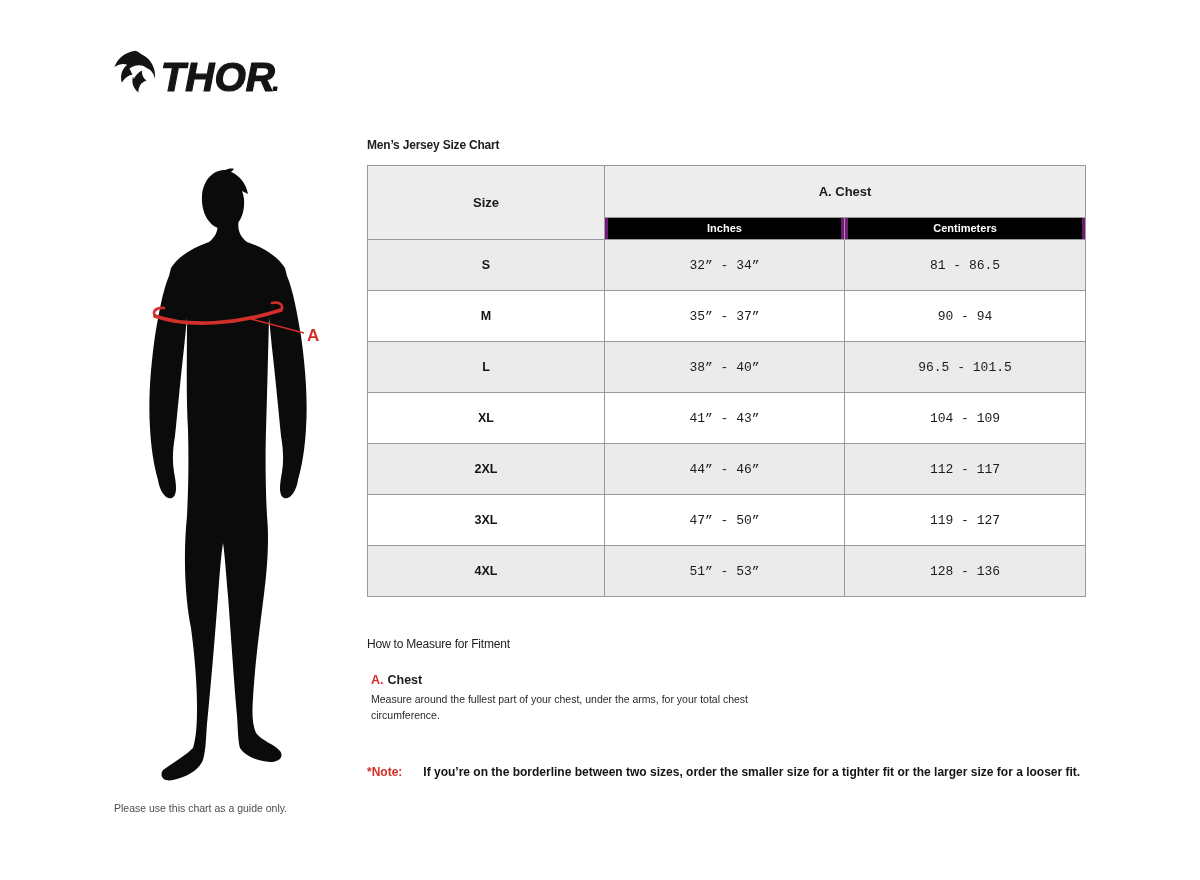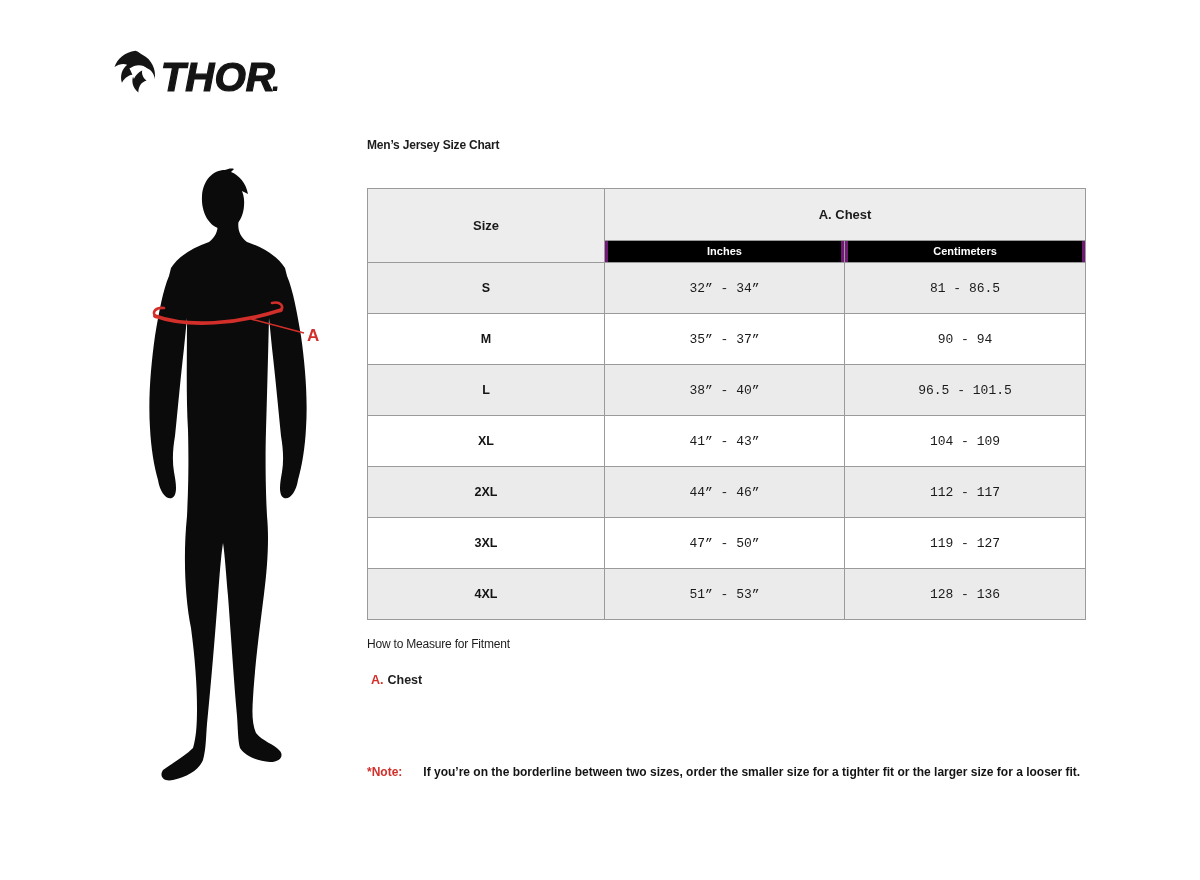--- a/index.html
+++ b/index.html
@@ -16,21 +16,21 @@
 
   
   .figure { position: absolute; left: 133px; top: 166px; width: 200px; height: 618px; }
 
   
   .chart-title {
     position: absolute; left: 367px; top: 138px;
     font-size: 12px; font-weight: bold; color: #1d1d1d; letter-spacing: -0.2px;
   }
   table.size-table {
-    position: absolute; left: 367px; top: 188px; width: 718px;
+    position: absolute; left: 367px; top: 165px; width: 718px;
     border-collapse: collapse; table-layout: fixed; border-radius: 20px;
   }
   .size-table th, .size-table td {
     border: 1px solid #9a9a9a; text-align: center; vertical-align: middle; padding: 0;
   }
   .size-table .head-top { height: 52px; }
   .size-table .head-units { height: 21px; }
   .size-table tbody tr { height: 51px; }
   .size-head, .group-head { background: #ededed; font-size: 13px; font-weight: bold; color: #1a1a1a; }
   .unit-cell { background: #701a75; }
@@ -200,20 +200,22 @@
     </tr>
   </tbody>
 </table>
 
 <div class="howto-title">How to Measure for Fitment</div>
 
 <div class="measure-item">
   <div class="measure-head">
     <span class="measure-key">A.</span><span>Chest</span>
   </div>
+  <div class="measure-desc">Measure around the fullest part of your chest, under the arms, for your total chest circumference.</div>
 </div>
 
 <div class="note-row">
   <span class="note-label">*Note:</span><span>If you’re on the borderline between two sizes, order the smaller size for a tighter fit or the larger size for a looser fit.</span>
 </div>
 
 <div class="footer">
+  <div>Please use this chart as a guide only.</div>
 </div>
 
 </body></html>

